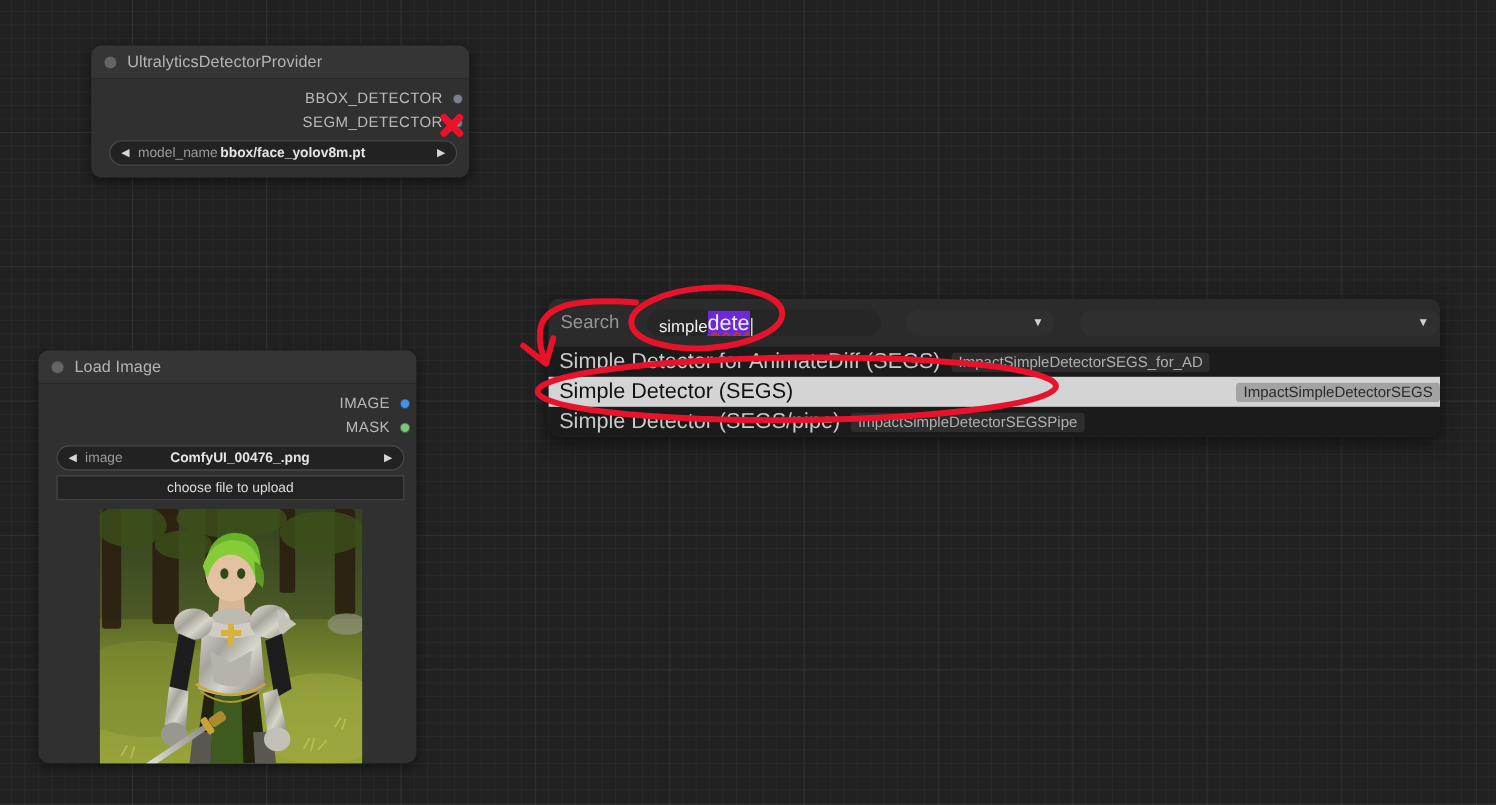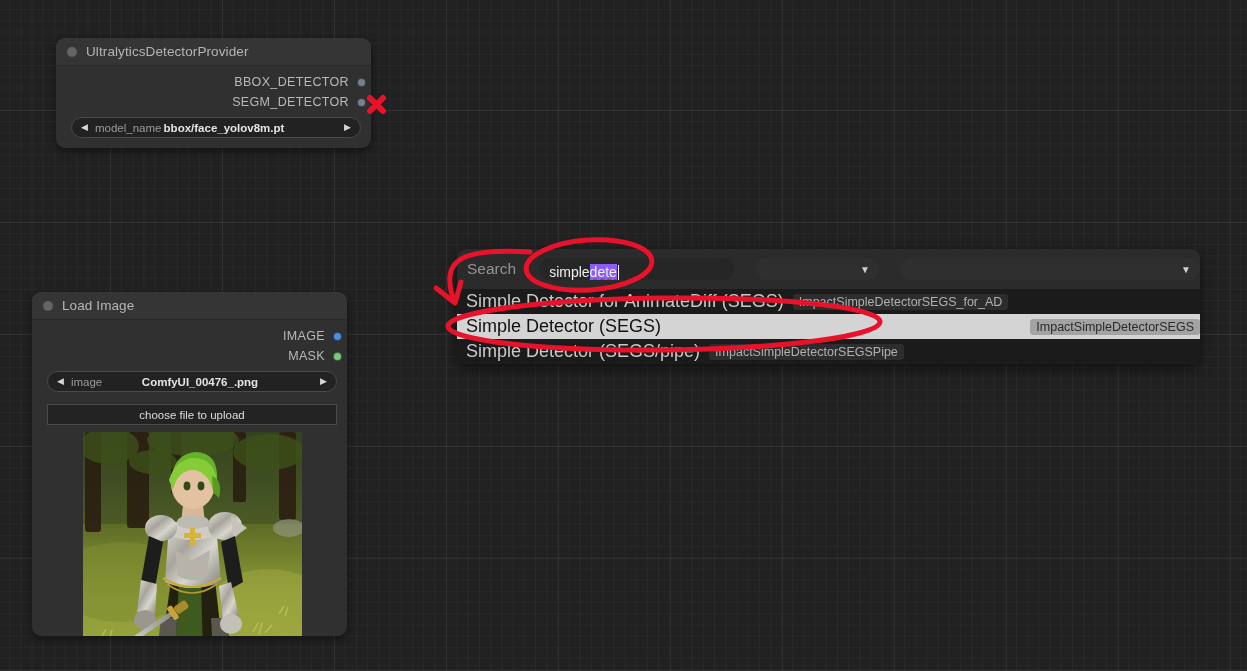--- a/index.html
+++ b/index.html
@@ -78,21 +78,21 @@
     color: #9b9b9b; font-size: 11.5px; margin-left: 7px;
   }
   .widget .wval {
     color: #e4e4e4; font-size: 11.5px; font-weight: bold;
     position: absolute; left: 0; right: 0; text-align: center;
     pointer-events: none;
   }
   .widget .wval.shift { left: 28px; right: 12px; }
 
   .flatbtn {
-    margin-top: 12px; height: 21px;
+    margin-top: 4px; height: 21px;
     background: #232323; border: 1px solid #4a4a4a;
     color: #dcdcdc; font-size: 11.5px;
     display: flex; align-items: center; justify-content: center;
   }
 
   
   .thumb {
     margin-top: 7px;
     width: 219px; height: 220px;
     margin-left: auto; margin-right: auto;
@@ -118,22 +118,22 @@
     color: #949494; font-size: 15.5px; padding-left: 3px; padding-right: 2px;
   }
   .search-input-wrap {
     position: relative; width: 205px; height: 22px;
     background: #262626; border-radius: 11px;
     display: flex; align-items: flex-end; padding-left: 10px;
     overflow: hidden;
   }
   .q-base { color: #efefef; font-size: 14px; }
   .q-mis {
-    color: #efefef; font-size: 14px;
-    background: #8b5cf6;
+    color: #efefef; font-size: 18px;
+    background: #6d28d9;
     text-decoration: underline wavy #c0392b;
     text-decoration-skip-ink: none;
   }
   .caret {
     width: 1.5px; height: 15px; background: #fff;
     margin-left: 1px;
   }
   .sel-box {
     height: 22px; border: none; border-radius: 11px;
     background: #2f2f2f;
@@ -172,21 +172,21 @@
   #annotations {
     position: absolute; inset: 0;
     pointer-events: none;
   }
 </style>
 </head>
 <body>
 
 <div id="canvas"></div>
 
-<div class="node" style="left:56px; top:38px; width:315px; height:110px;">
+<div class="node" style="left:76px; top:38px; width:315px; height:110px;">
   <div class="node-header">
     <span class="node-dot"></span>
     <span class="node-title">UltralyticsDetectorProvider</span>
   </div>
   <div class="node-body">
     <div class="port-row">
       <span class="port-label">BBOX_DETECTOR</span>
       <span class="port-dot" style="background:#7a7f8c;"></span>
     </div>
     <div class="port-row">

